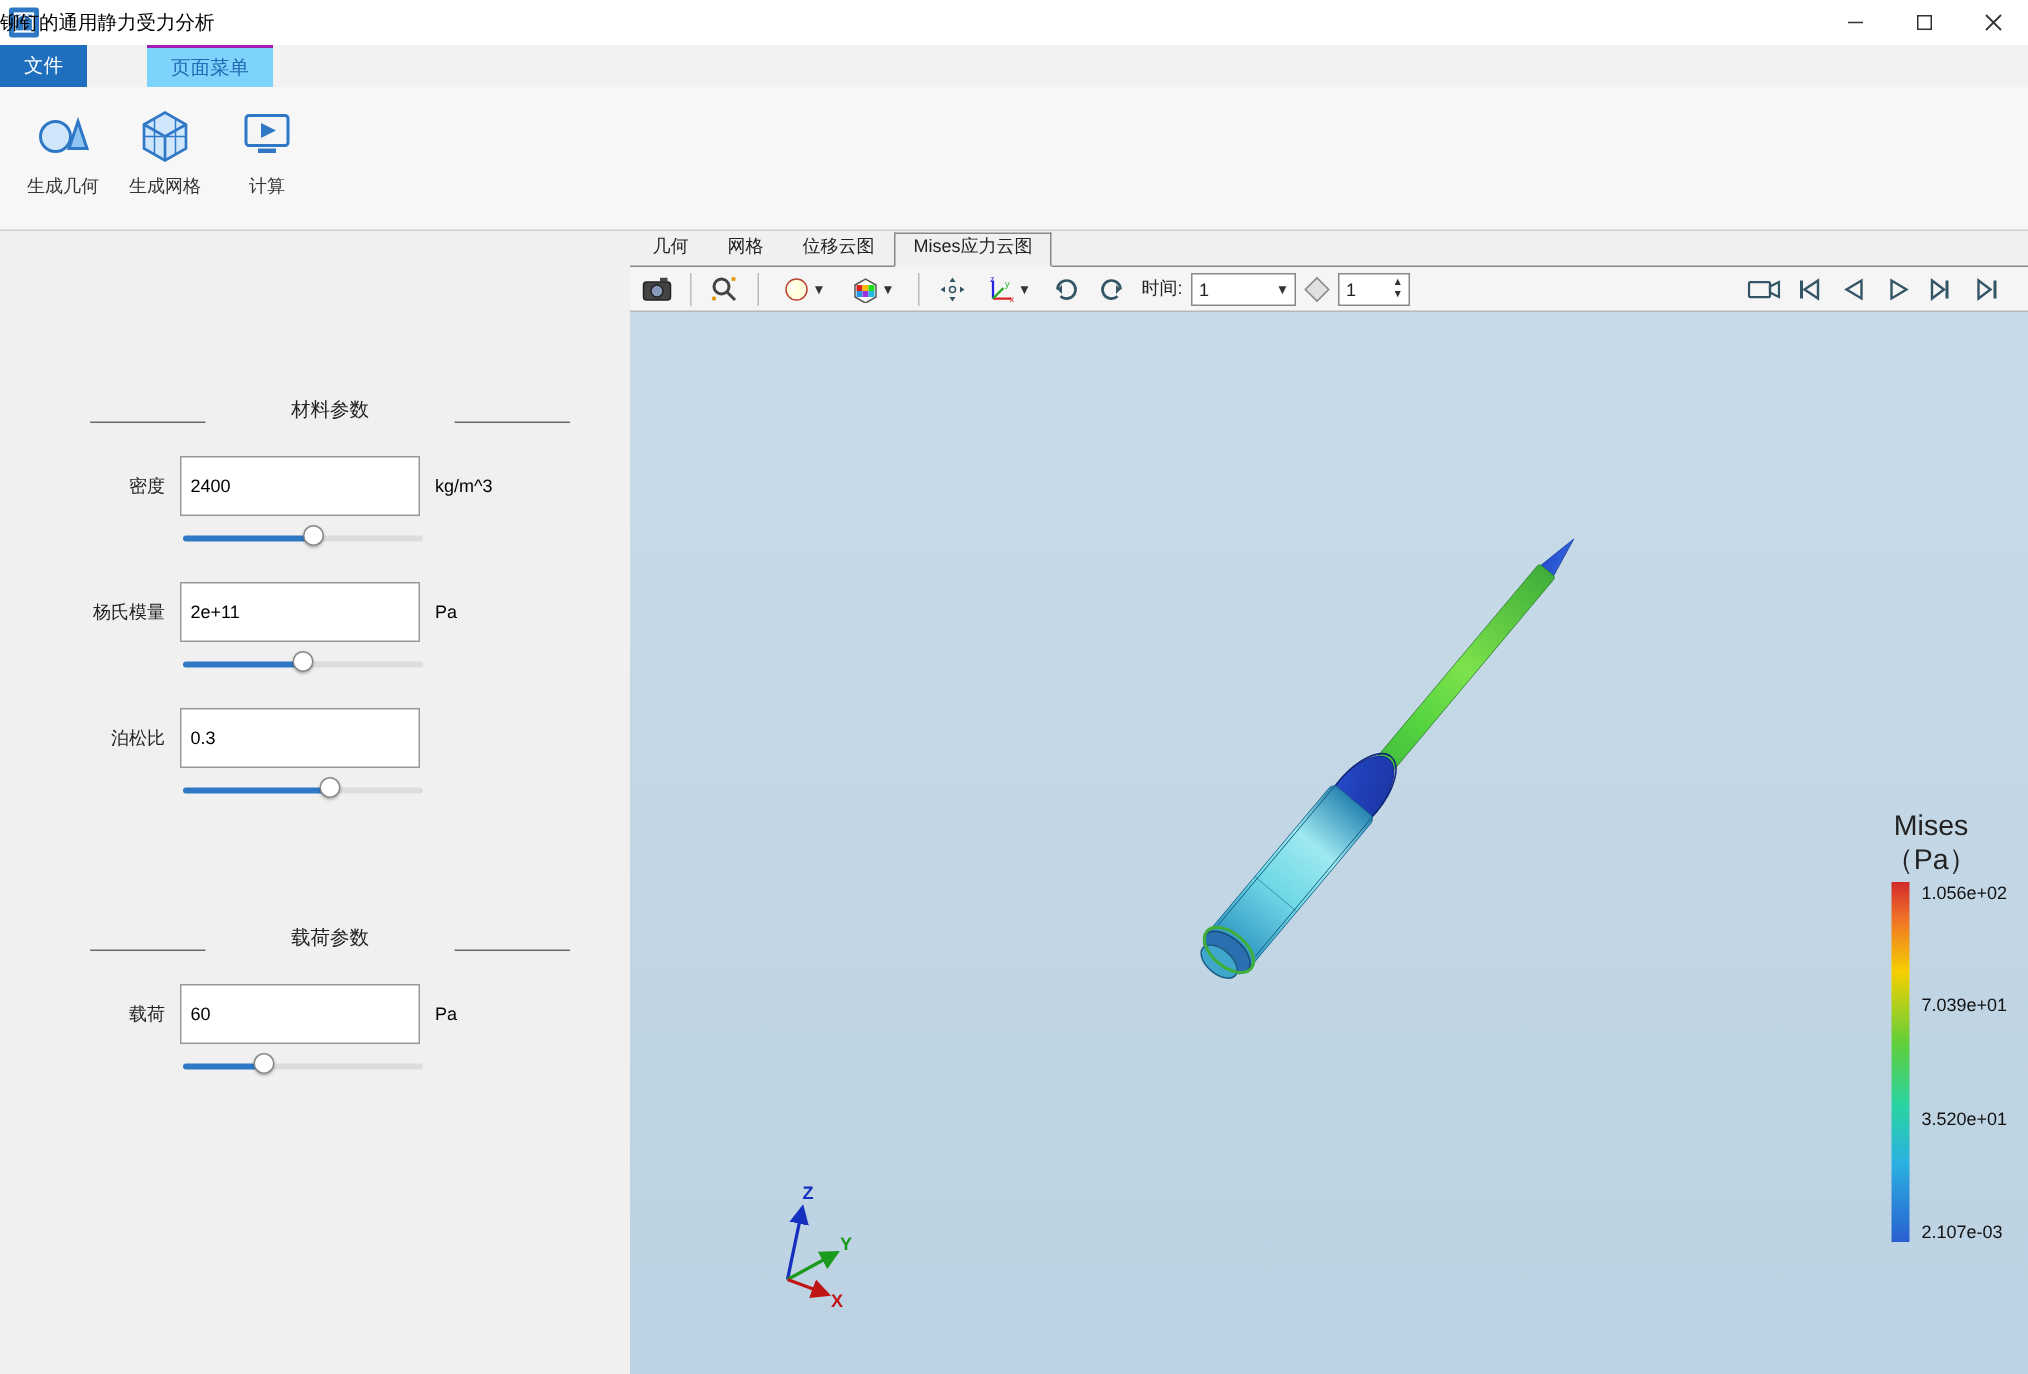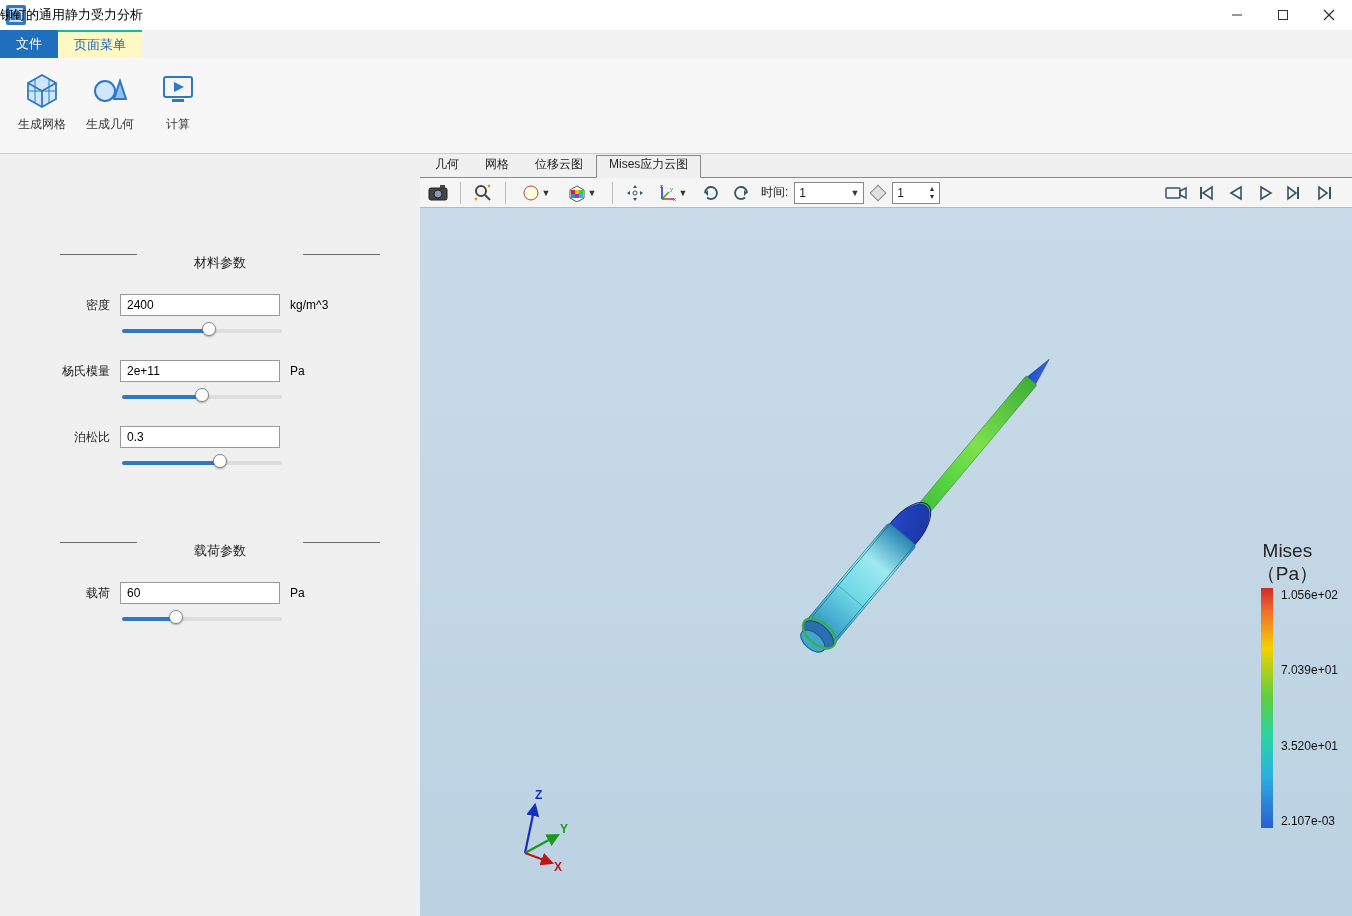--- a/index.html
+++ b/index.html
@@ -48,36 +48,37 @@
     width: 46px; height: 30px;
     display: flex; align-items: center; justify-content: center;
     font-size: 14px;
     color: #333;
   }
   
   .menubar {
     display: flex;
     background: #f2f2f2;
     height: 28px;
+    gap: 40px;
   }
   .menubar .menu-tab {
     padding: 0 16px;
     display: flex; align-items: center;
     font-size: 13px;
     background: #f2f2f2;
     cursor: default;
   }
   .menubar .menu-tab.primary {
     background: #1f6fbf;
     color: #fff;
   }
   .menubar .menu-tab.active {
-    background: #fef9c3;
+    background: #7dd3fc;
     color: #2469b3;
-    border-top: 2px solid #14b8a6;
+    border-top: 2px solid #a21caf;
   }
   
   .ribbon {
     height: 96px;
     background: #f7f7f7;
     border-bottom: 1px solid #ccc;
     display: flex;
     padding: 6px 10px;
     gap: 4px;
   }
@@ -105,22 +106,22 @@
     min-height: 0;
   }
   .sidebar {
     width: 420px;
     background: #f0f0f0;
     padding: 100px 40px 0 60px;
     border-right: 0;
   }
   .section-divider {
     display: flex;
-    align-items: flex-start;
-    margin: 0 0 22px 0;
+    align-items: flex-end;
+    margin: 10px 0 22px 0;
     gap: 47px;
   }
   .section-divider .line {
     flex: 1;
     height: 1px;
     background: #6a6a6a;
   }
   .section-divider .sect-title {
     padding: 0 10px;
     color: #222;
@@ -132,21 +133,21 @@
     margin-bottom: 6px;
     gap: 10px;
   }
   .param-row .plabel {
     width: 50px;
     text-align: right;
     color: #222;
   }
   .param-row input[type=text] {
     width: 160px;
-    height: 22px;
+    height: 40px;
     border: 1px solid #999;
     padding: 0 6px;
     font-size: 12px;
     background: #fff;
   }
   .param-row .unit {
     color: #000000;
   }
   .slider-row {
     margin-left: 60px;
@@ -349,37 +350,37 @@
   </div>
   <div class="menu-tab active">
     <span>页面菜单</span>
   </div>
 </div>
 
 <div class="ribbon">
   <div class="ribbon-item">
     <div class="ri-icon">
       <svg width="40" height="40" viewBox="0 0 40 40">
+        <circle cx="15" cy="22" r="10" fill="#cfe6fb" stroke="#2f78c6" stroke-width="2"></circle>
+        <polygon points="24,30 36,30 30,12" fill="#8fc4f2" stroke="#2f78c6" stroke-width="2"></polygon>
+      </svg>
+    </div>
+    <div class="ri-label">生成几何</div>
+  </div>
+  <div class="ribbon-item">
+    <div class="ri-icon">
+      <svg width="40" height="40" viewBox="0 0 40 40">
         <g stroke="#2f78c6" stroke-width="1.8" fill="#cfe6fb">
           <polygon points="6,14 20,6 34,14 34,30 20,38 6,30"></polygon>
           <path d="M6,14 L20,22 L34,14 M20,22 L20,38" fill="none"></path>
           <path d="M13,10 L13,34 M27,10 L27,34 M6,22 L34,22" fill="none" stroke-width="1"></path>
         </g>
       </svg>
     </div>
     <div class="ri-label">生成网格</div>
-  </div>
-  <div class="ribbon-item">
-    <div class="ri-icon">
-      <svg width="40" height="40" viewBox="0 0 40 40">
-        <circle cx="15" cy="22" r="10" fill="#cfe6fb" stroke="#2f78c6" stroke-width="2"></circle>
-        <polygon points="24,30 36,30 30,12" fill="#8fc4f2" stroke="#2f78c6" stroke-width="2"></polygon>
-      </svg>
-    </div>
-    <div class="ri-label">生成几何</div>
   </div>
   <div class="ribbon-item">
     <div class="ri-icon">
       <svg width="40" height="40" viewBox="0 0 40 40">
         <rect x="6" y="8" width="28" height="20" rx="2" fill="#f5f5f5" stroke="#2f78c6" stroke-width="2"></rect>
         <polygon points="16,13 16,23 26,18" fill="#2f78c6"></polygon>
         <rect x="14" y="30" width="12" height="3" fill="#2f78c6"></rect>
       </svg>
     </div>
     <div class="ri-label">计算</div>

